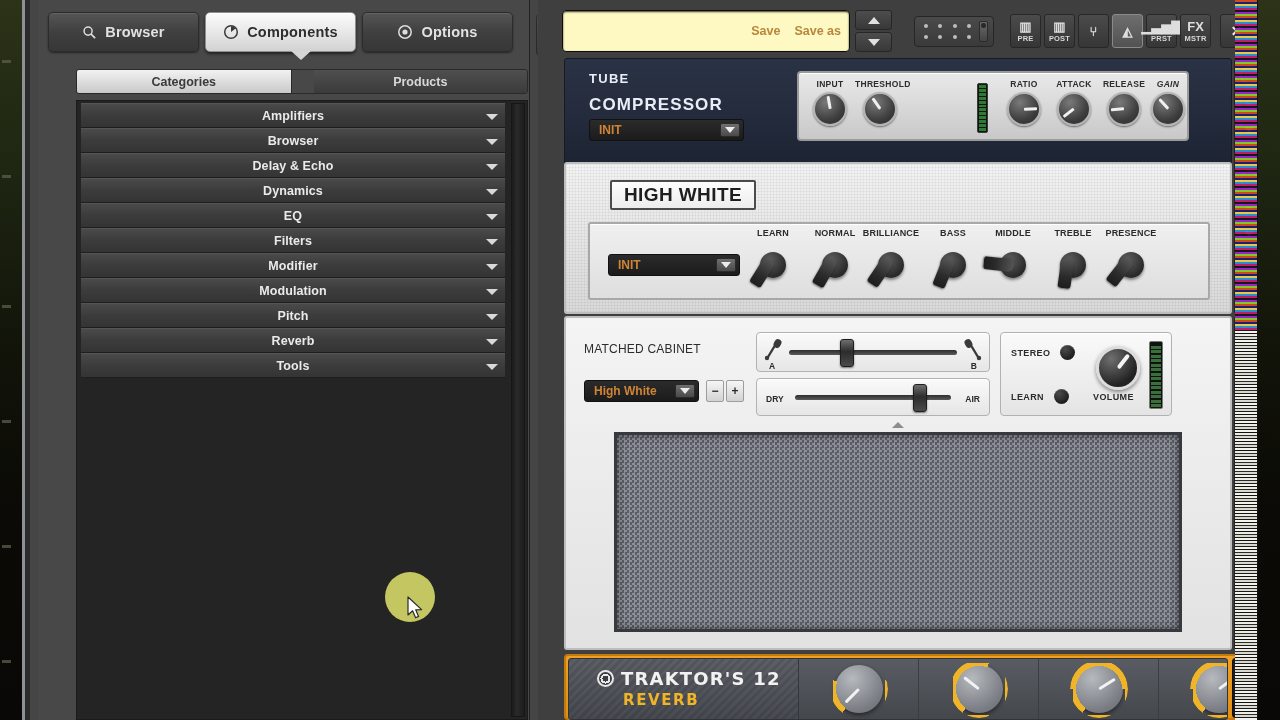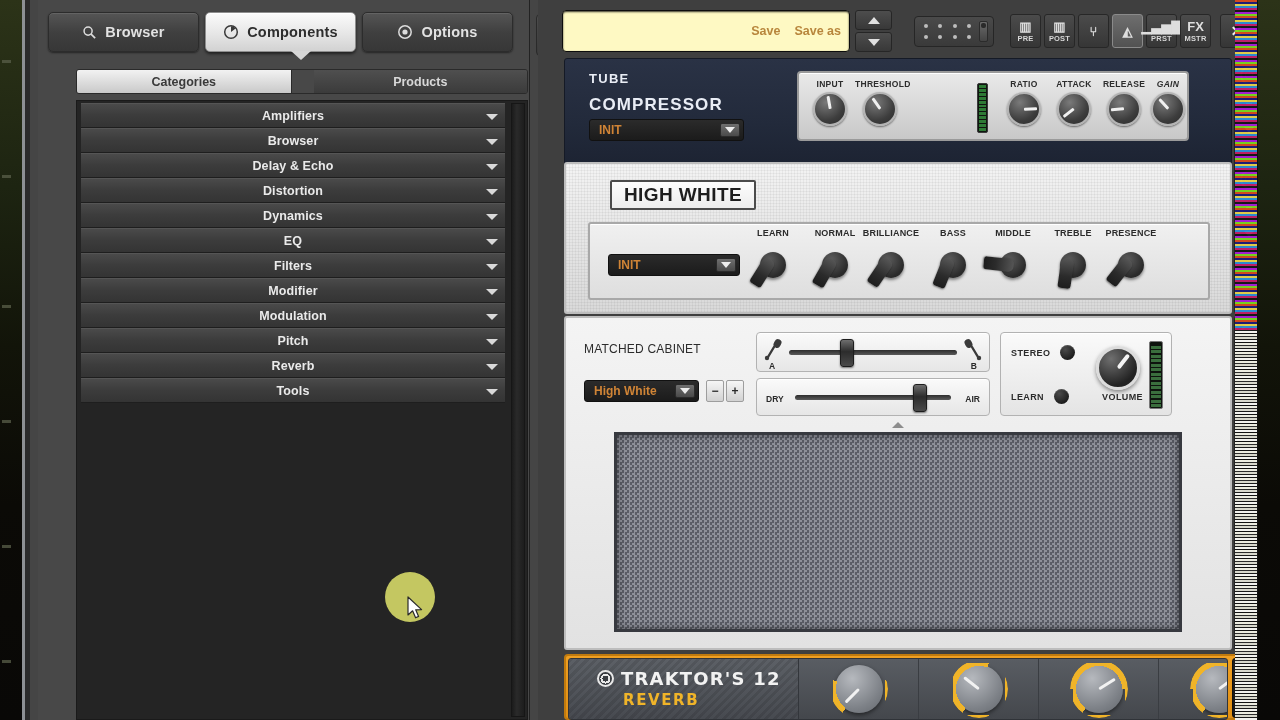--- a/index.html
+++ b/index.html
@@ -424,21 +424,21 @@
   .led-row {
     position: absolute; left: 10px; display: flex; align-items: center; gap: 10px;
   }
   .led-row .lab { font-size: 9px; font-weight: bold; color: #2b2b2b; letter-spacing: .4px; }
   .led-row .led {
     width: 15px; height: 15px; border-radius: 50%;
     background: radial-gradient(circle at 35% 30%, #4a4a4a, #1b1b1b 75%);
     box-shadow: inset 0 1px 1px rgba(255,255,255,.15);
   }
   #cab-volume {
-    position: absolute; left: 92px; top: 13px; width: 50px; text-align: right;
+    position: absolute; left: 92px; top: 13px; width: 50px; text-align: left;
   }
   #cab-volume .vknob {
     width: 44px; height: 44px; border-radius: 50%; margin: 0 auto;
     background: radial-gradient(circle at 32% 26%, #6f6f6f, #222 70%);
     border: 3px solid #dcdcdc;
     box-shadow: 0 2px 4px rgba(0,0,0,.45);
     position: relative;
   }
   #cab-volume .vknob .ptr {
     position: absolute; left: 50%; top: 50%; width: 3.5px; height: 17px;
@@ -614,24 +614,20 @@
             <div class="category-row">
               <span>Amplifiers</span>
               <span class="chev"></span>
             </div>
             <div class="category-row">
               <span>Browser</span>
               <span class="chev"></span>
             </div>
             <div class="category-row">
               <span>Delay &amp; Echo</span>
-              <span class="chev"></span>
-            </div>
-            <div class="category-row">
-              <span>Distortion</span>
               <span class="chev"></span>
             </div>
             <div class="category-row">
               <span>Dynamics</span>
               <span class="chev"></span>
             </div>
             <div class="category-row">
               <span>EQ</span>
               <span class="chev"></span>
             </div>

